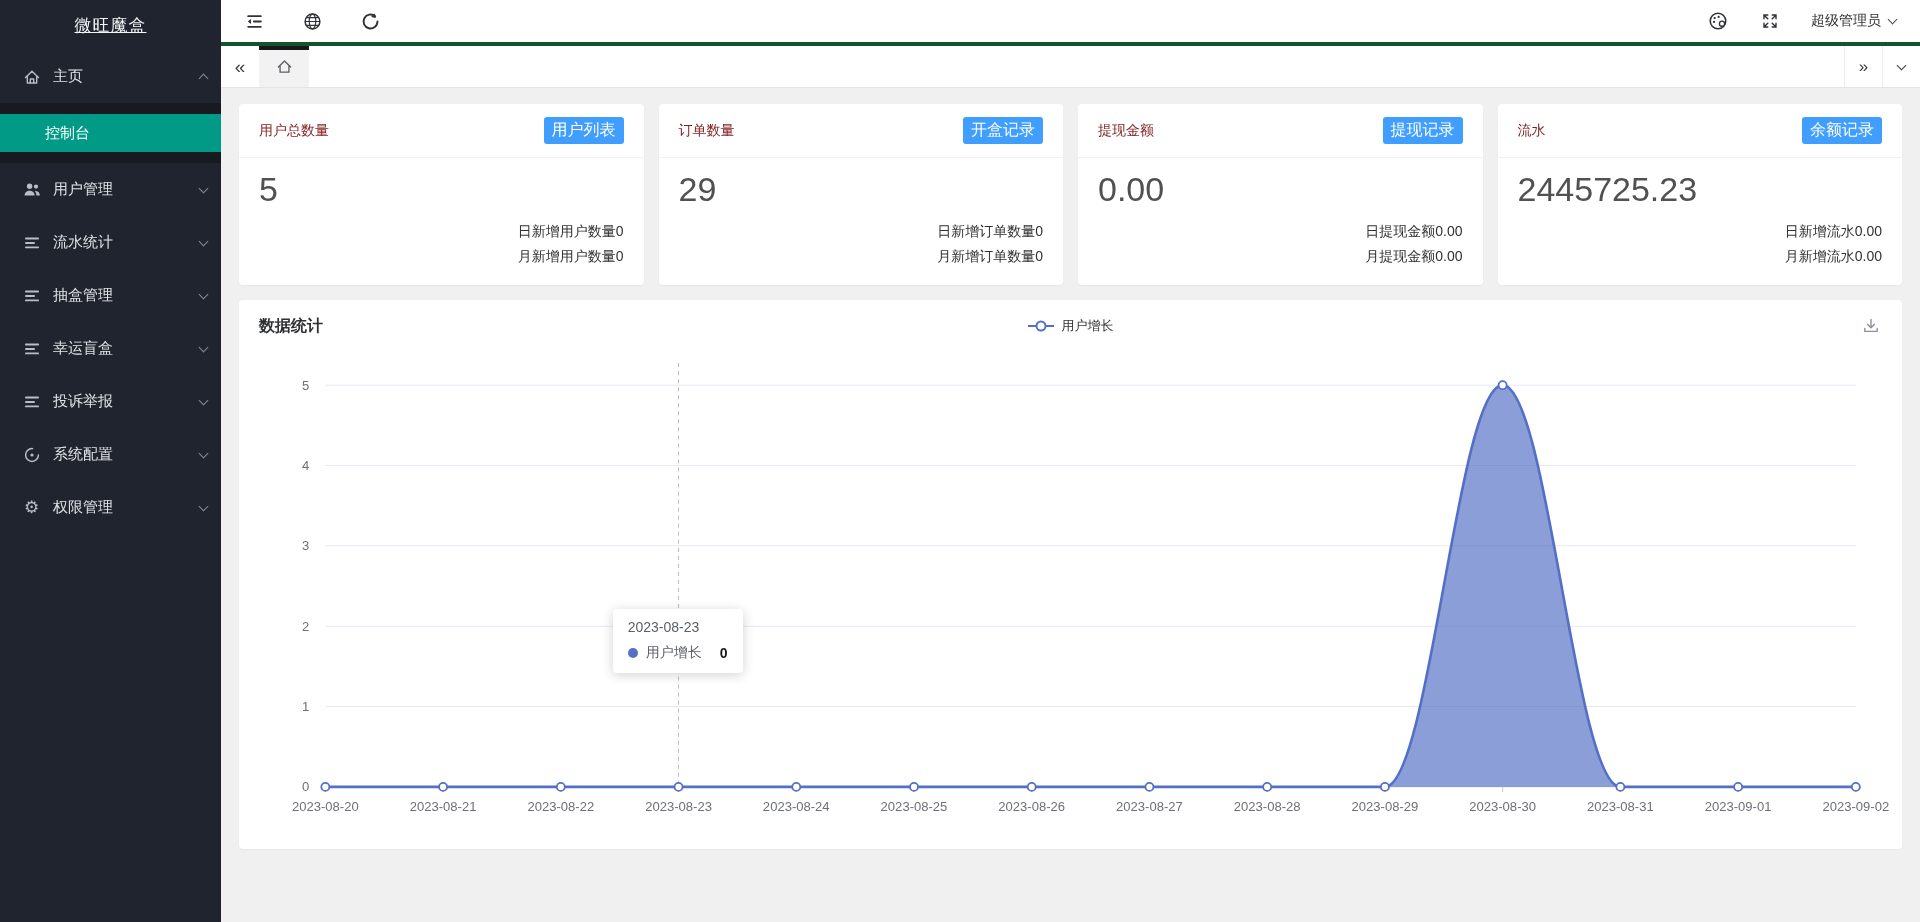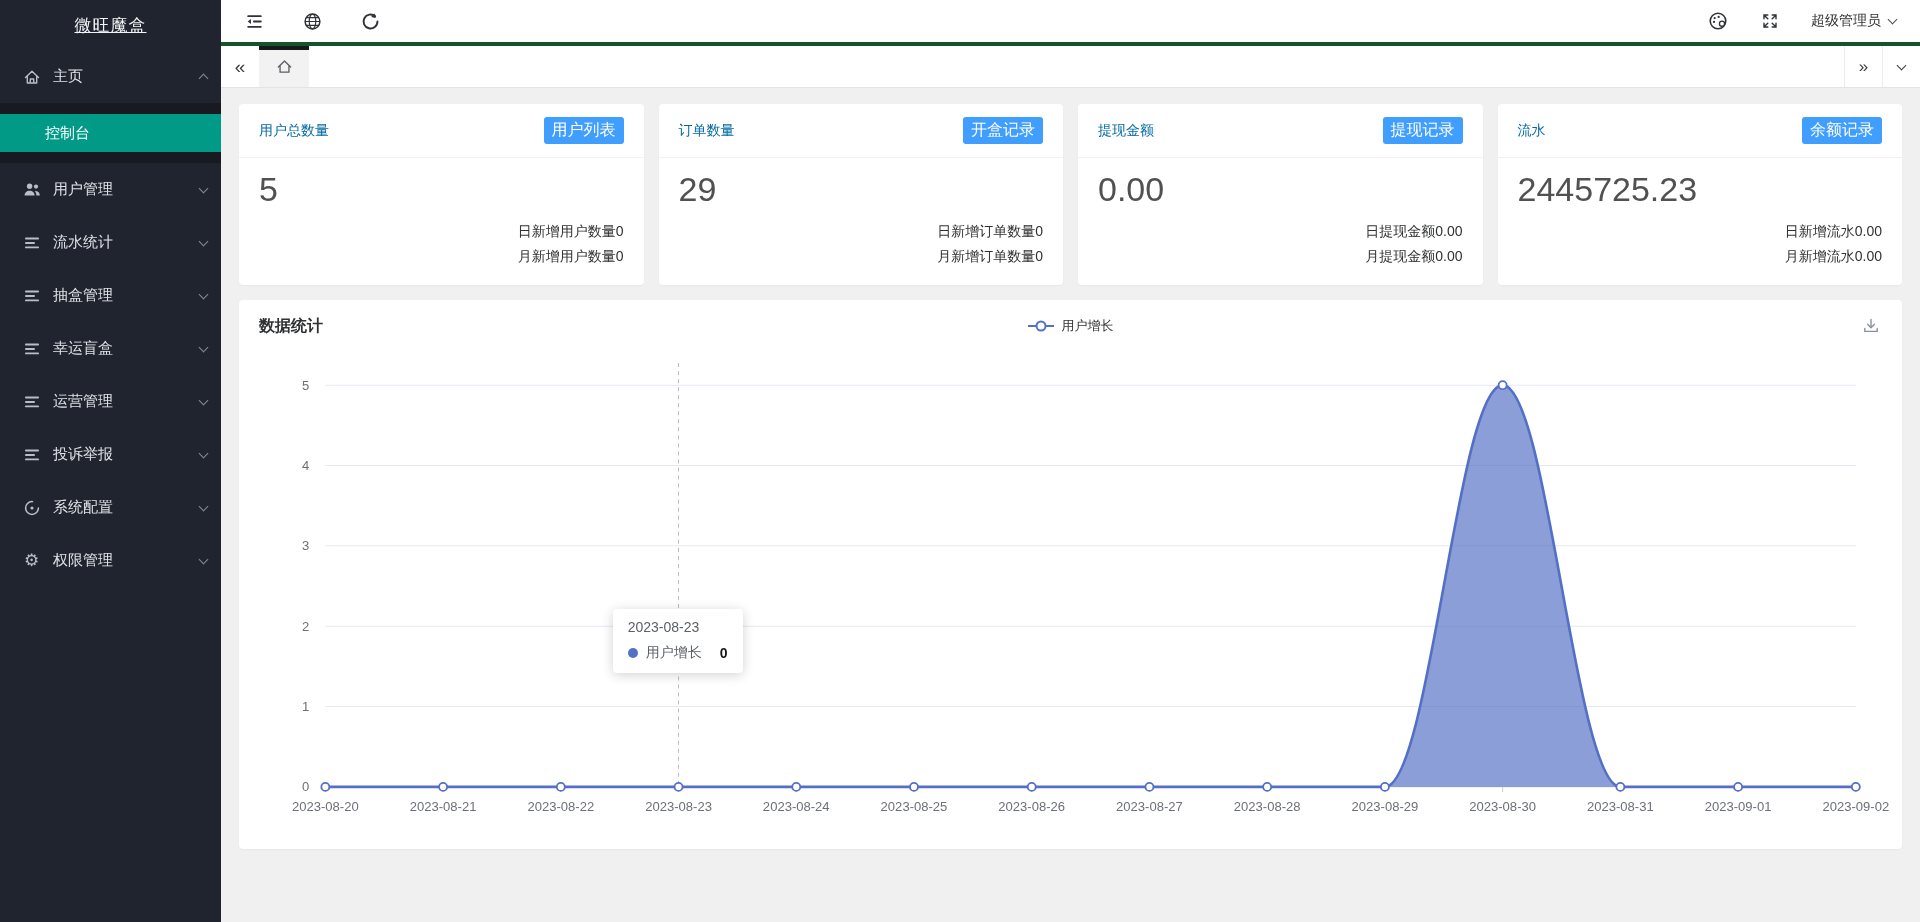--- a/index.html
+++ b/index.html
@@ -34,21 +34,21 @@
   .tab-spacer { flex:1; }
   .tab-cell { width:38px; border-left:1px solid #ececec; display:flex; align-items:center; justify-content:center; cursor:pointer; color:#3b3e43; font-size:17px; }
   .tab-cell .chev { border-color:#3b3e43; }
 
   .content { flex:1; padding:16px 18px; overflow:hidden; }
 
   
   .stat-row { display:flex; gap:15px; }
   .stat-card { flex:1; background:#fff; border-radius:4px; box-shadow:0 1px 2px rgba(0,0,0,.04); }
   .sc-header { display:flex; align-items:center; justify-content:space-between; padding:13px 20px; border-bottom:1px solid #f0f2f5; }
-  .sc-title { font-size:14px; color:#0369a1; }
+  .sc-title { font-size:14px; color:#7f1d1d; }
   .badge { background:#409eff; color:#fff; font-size:16px; padding:3px 8px; border-radius:3px; cursor:pointer; }
   .sc-body { padding:12px 20px 16px; }
   .sc-value { font-size:34px; color:#515151; margin-bottom:10px; }
   .sc-line { display:flex; justify-content:flex-end; font-size:14px; color:#303133; line-height:25px; }
 
   
   .chart-card { margin-top:15px; background:#fff; border-radius:4px; box-shadow:0 1px 2px rgba(0,0,0,.04); position:relative; }
   .cc-header { display:flex; align-items:center; padding:15px 20px 4px; position:relative; }
   .cc-title { font-size:16px; font-weight:bold; color:#303133; }
   .legend { position:absolute; left:50%; transform:translateX(-50%); display:flex; align-items:center; gap:8px; cursor:pointer; }
@@ -132,31 +132,20 @@
         <svg width="18" height="18" viewBox="0 0 18 18" fill="currentColor">
             <rect x="2" y="3.6" width="14" height="1.9" rx=".9"></rect>
             <rect x="2" y="8" width="10" height="1.9" rx=".9"></rect>
             <rect x="2" y="12.4" width="14" height="1.9" rx=".9"></rect>
           </svg>
       </span>
       <span class="mi-label">幸运盲盒</span>
       <span class="chev"></span>
     </div>
 
-    <div class="menu-item">
-      <span class="mi-icon">
-        <svg width="18" height="18" viewBox="0 0 18 18" fill="currentColor">
-            <rect x="2" y="3.6" width="14" height="1.9" rx=".9"></rect>
-            <rect x="2" y="8" width="10" height="1.9" rx=".9"></rect>
-            <rect x="2" y="12.4" width="14" height="1.9" rx=".9"></rect>
-          </svg>
-      </span>
-      <span class="mi-label">运营管理</span>
-      <span class="chev"></span>
-    </div>
 
     <div class="menu-item">
       <span class="mi-icon">
         <svg width="18" height="18" viewBox="0 0 18 18" fill="currentColor">
             <rect x="2" y="3.6" width="14" height="1.9" rx=".9"></rect>
             <rect x="2" y="8" width="10" height="1.9" rx=".9"></rect>
             <rect x="2" y="12.4" width="14" height="1.9" rx=".9"></rect>
           </svg>
       </span>
       <span class="mi-label">投诉举报</span>

